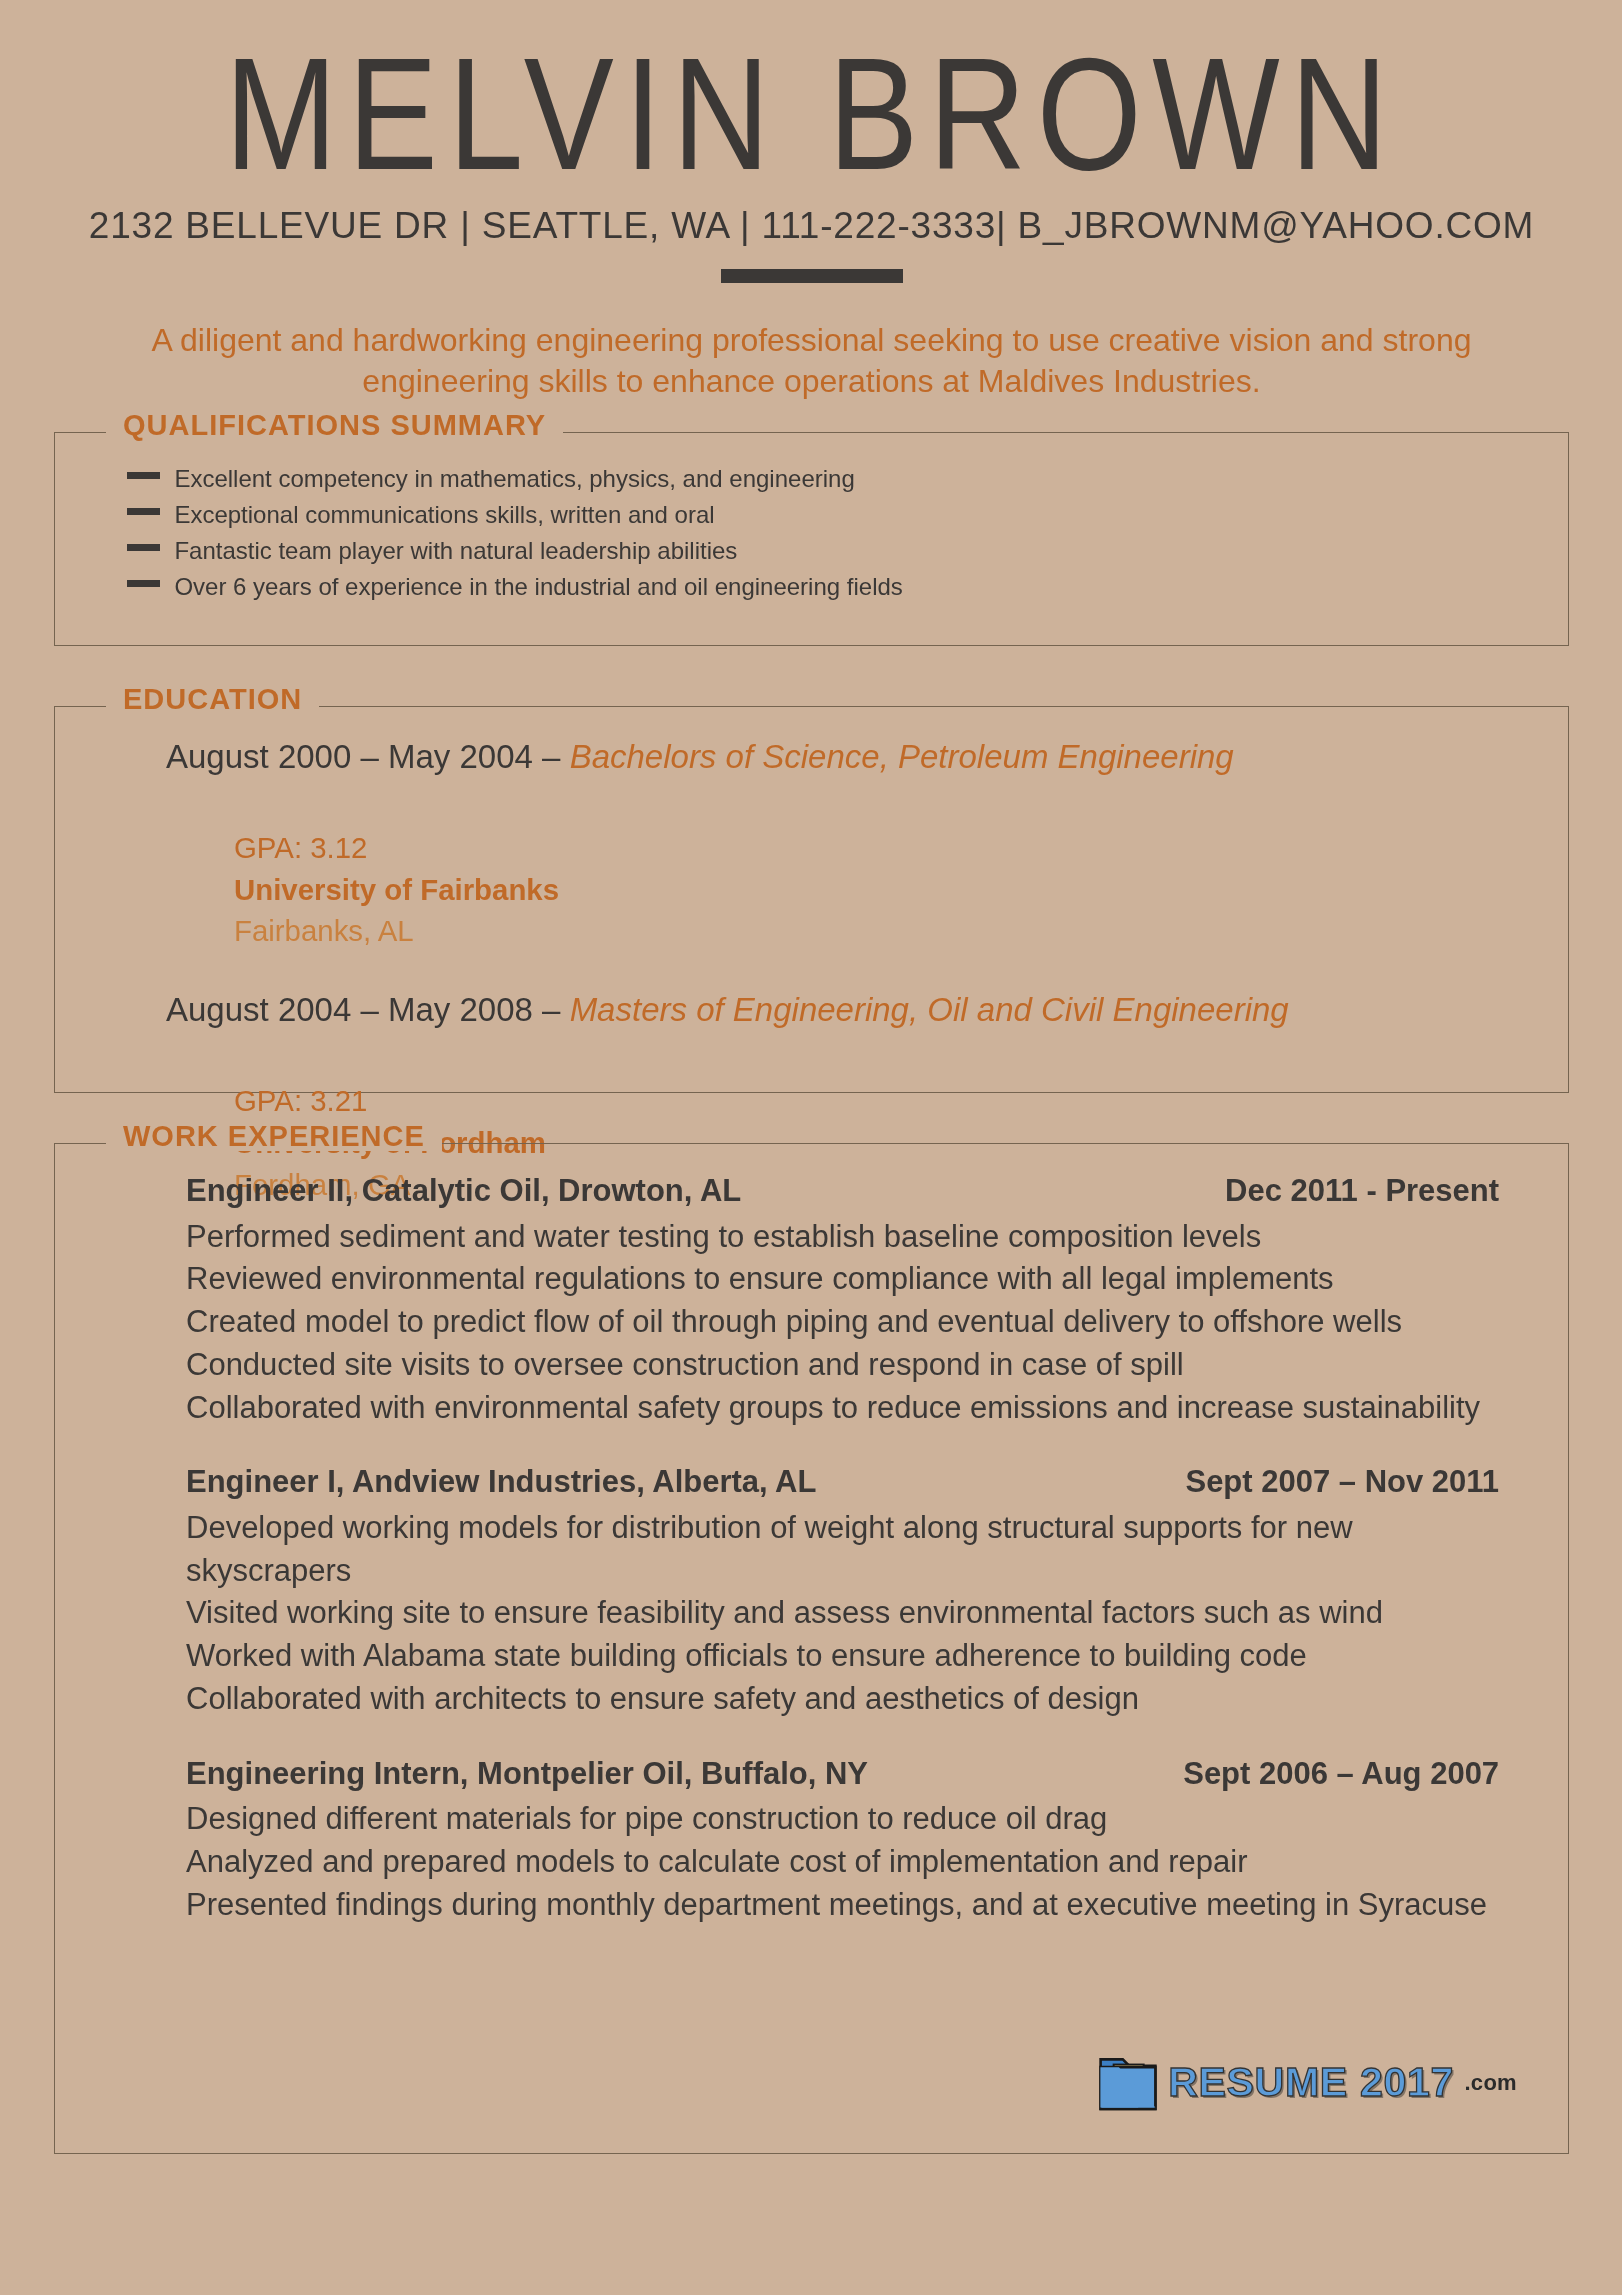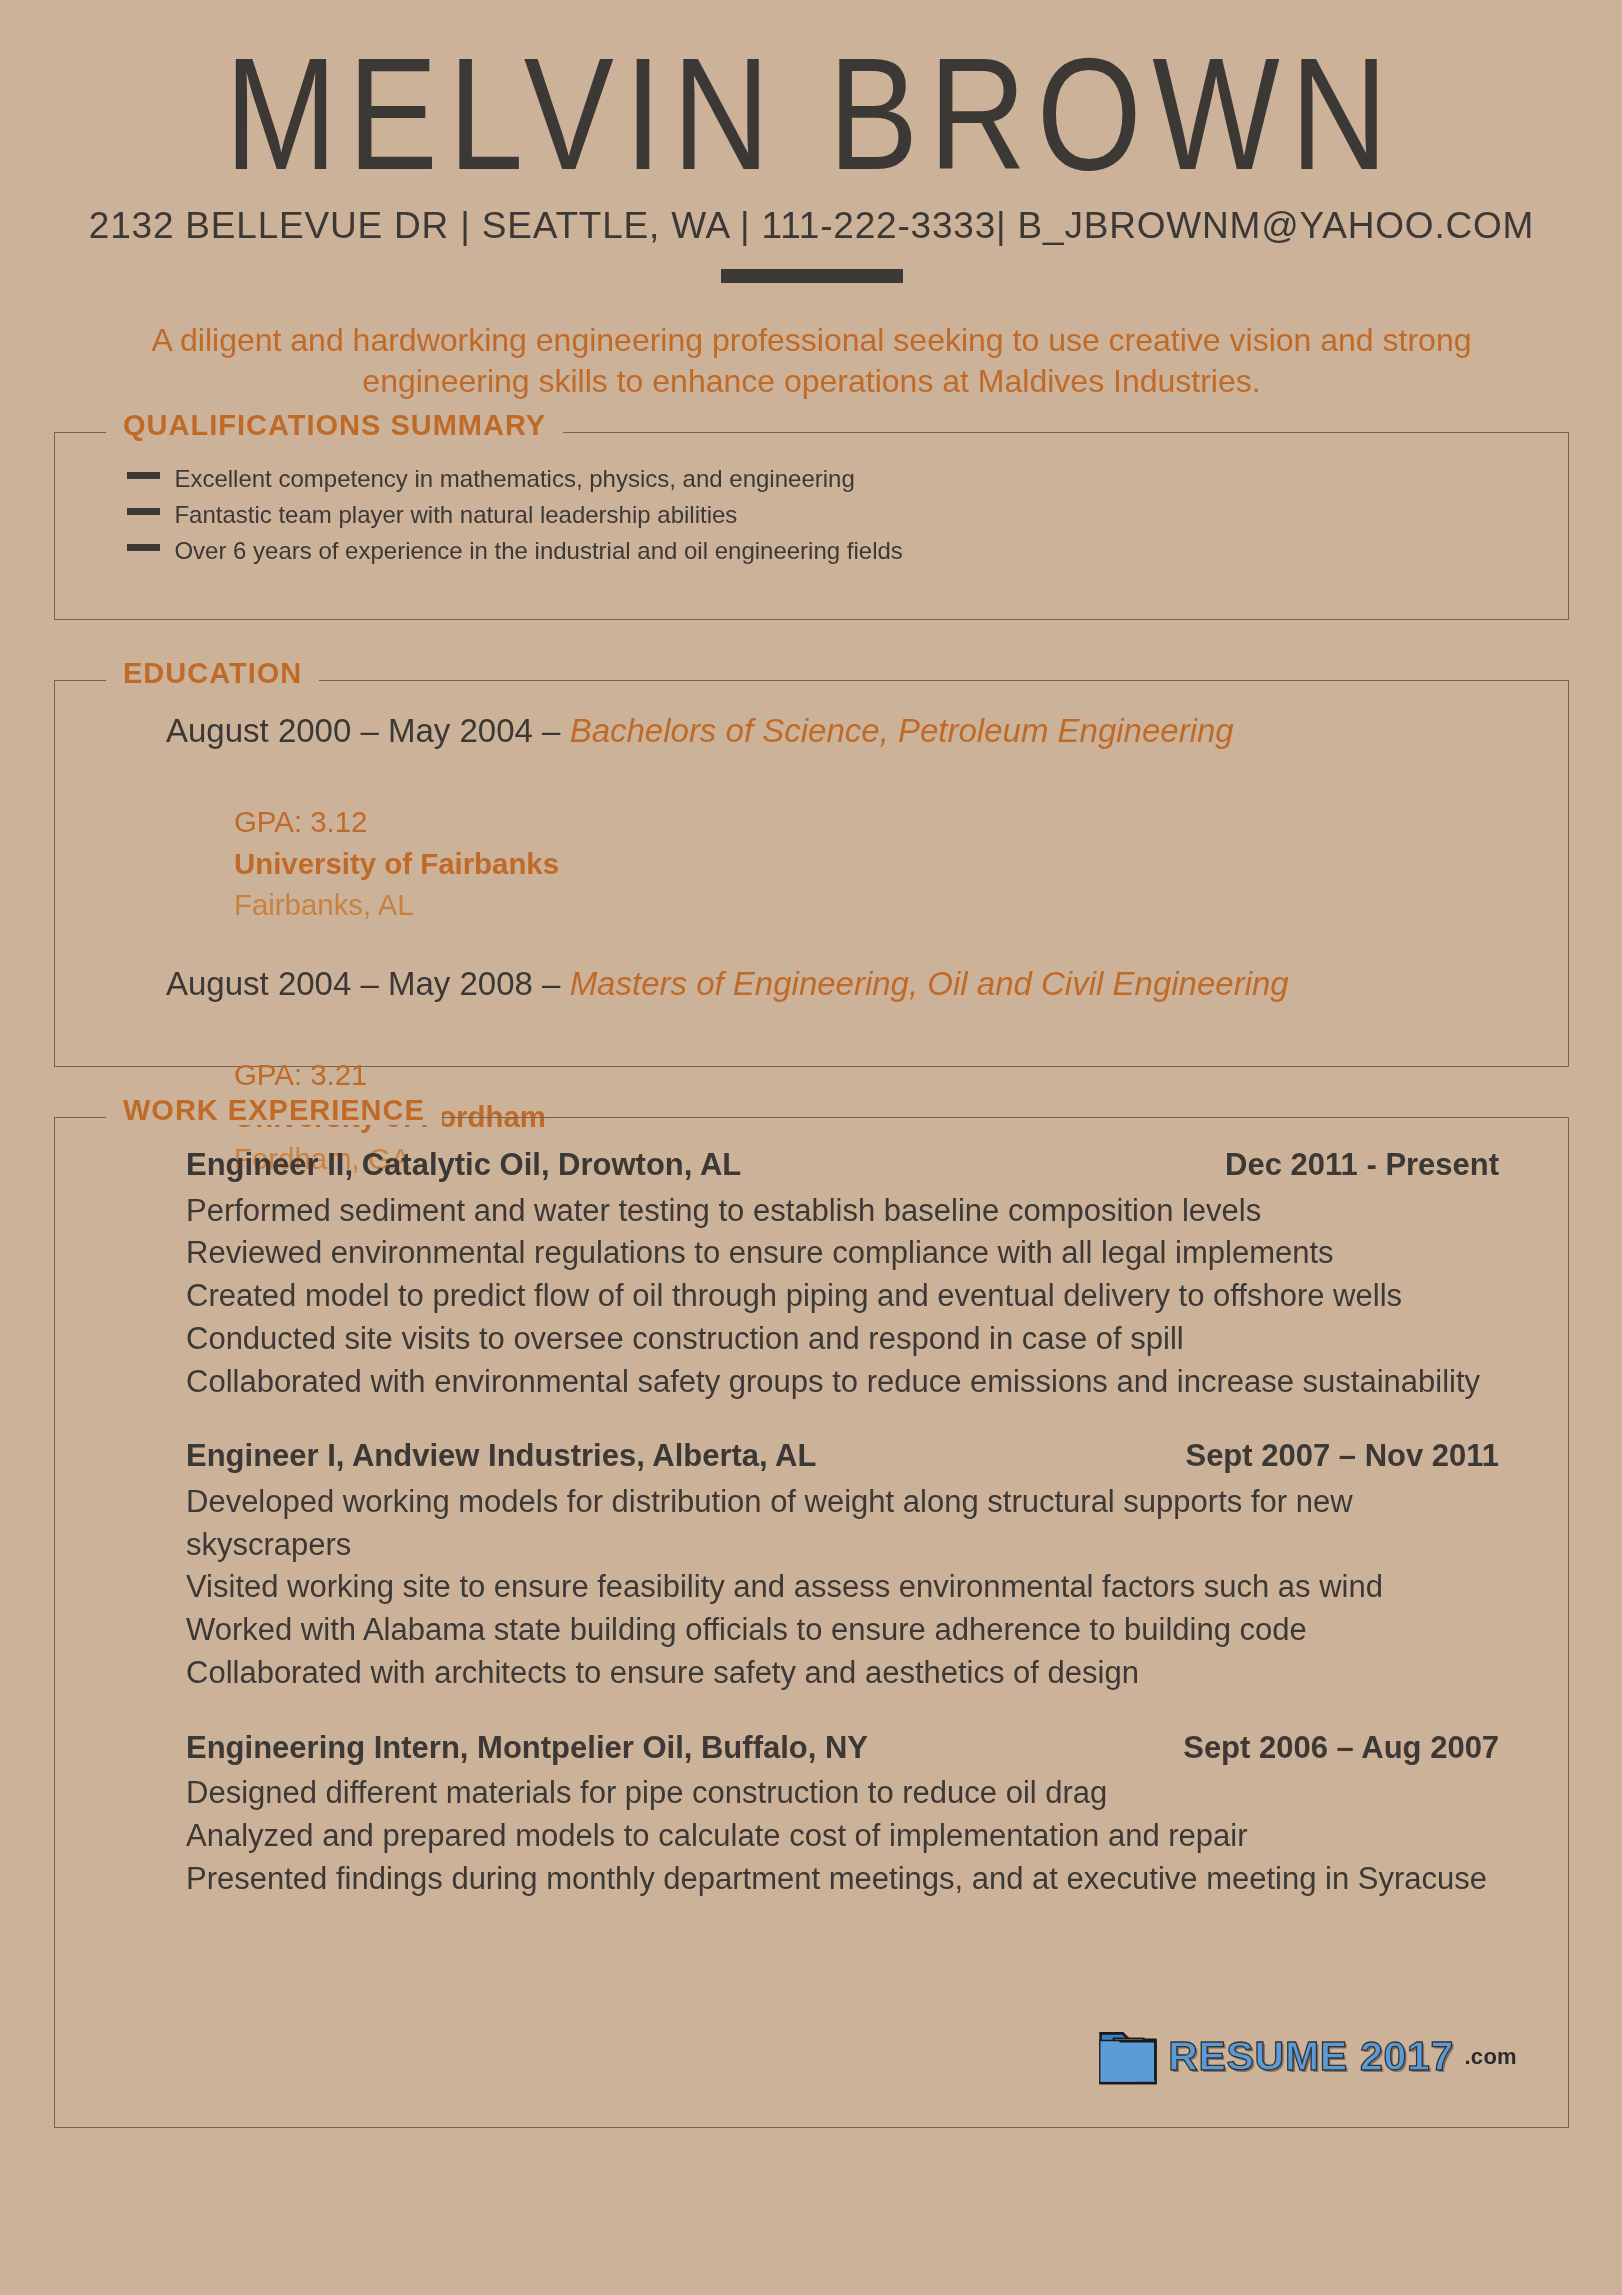--- a/index.html
+++ b/index.html
@@ -83,21 +83,21 @@
     color: #c06a28;
     font-size: 29px;
     font-weight: bold;
     letter-spacing: 1px;
     line-height: 1;
   }
   .section-body {
     padding: 0 39px;
   }
 
-  #section-qualifications { margin-top: 29px; height: 188px; box-sizing: border-box; text-align: right; }
+  #section-qualifications { margin-top: 29px; height: 214px; box-sizing: border-box; text-align: right; }
   #section-education { margin-top: 60px; height: 387px; box-sizing: border-box; }
   #section-work { margin-top: 50px; height: 1011px; box-sizing: border-box; }
 
   
   .qual-list { list-style: none; margin: 0; padding: 0 0 0 33px; }
   .qual-item {
     display: flex;
     align-items: baseline;
     font-size: 24px;
     line-height: 1.45;
@@ -210,20 +210,24 @@
 
   <div class="objective">A diligent and hardworking engineering professional seeking to use creative vision and strong engineering skills to enhance operations at Maldives Industries.</div>
 
   <div class="section" id="section-qualifications">
     <div class="section-legend">QUALIFICATIONS SUMMARY</div>
     <div class="section-body">
       <ul class="qual-list">
         <li class="qual-item">
           <span class="qual-dash"></span>
           <span>Excellent competency in mathematics, physics, and engineering</span>
+        </li>
+        <li class="qual-item">
+          <span class="qual-dash"></span>
+          <span>Exceptional communications skills, written and oral</span>
         </li>
         <li class="qual-item">
           <span class="qual-dash"></span>
           <span>Fantastic team player with natural leadership abilities</span>
         </li>
         <li class="qual-item">
           <span class="qual-dash"></span>
           <span>Over 6 years of experience in the industrial and oil engineering fields</span>
         </li>
       </ul>

